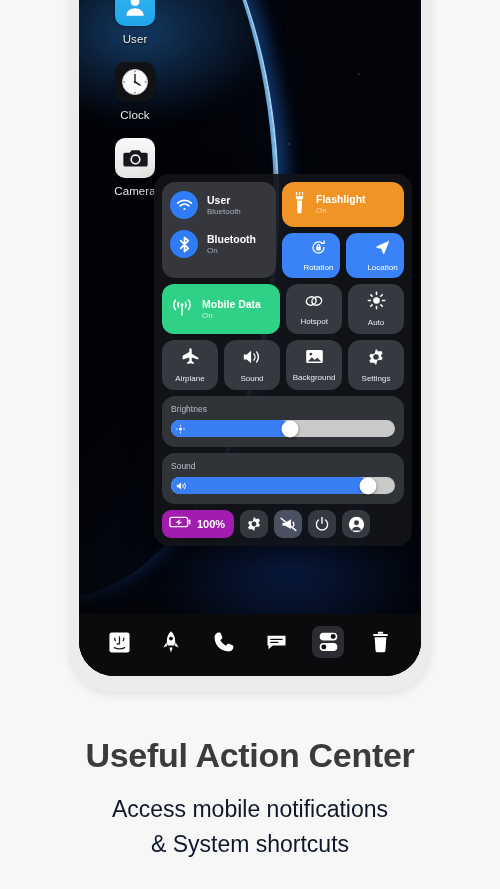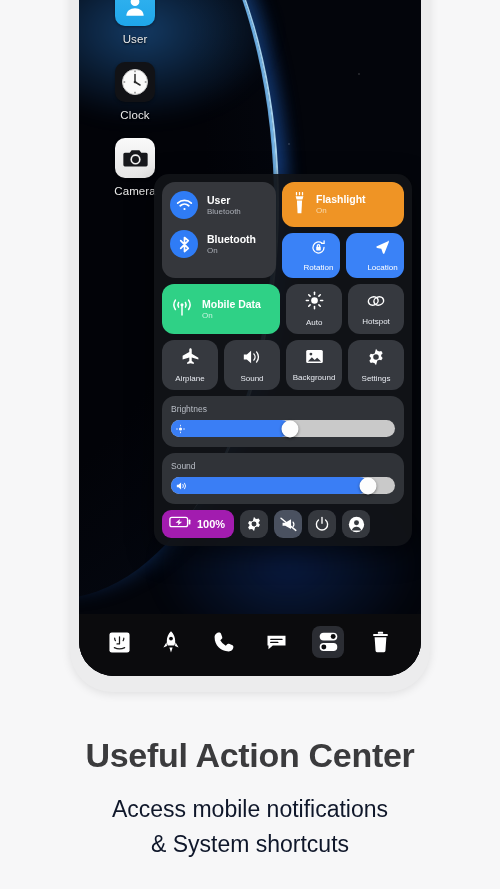--- a/index.html
+++ b/index.html
@@ -481,45 +481,45 @@
             </svg>
           </div>
           <div class="md-txt">
             <span class="md-title">Mobile Data</span>
             <span class="md-sub">On</span>
           </div>
         </div>
 
         <div class="tile-4">
           <div>
+            <svg width="22" height="16" viewBox="0 0 24 16" fill="none" stroke="#ffffff" stroke-width="1.6">
+              <ellipse cx="9" cy="8" rx="5.4" ry="4.4" transform="rotate(-18 9 8)"></ellipse>
+              <ellipse cx="15" cy="8" rx="5.4" ry="4.4" transform="rotate(-18 15 8)"></ellipse>
+            </svg>
+          </div>
+          <span class="sq-label">Hotspot</span>
+        </div>
+
+        <div class="tile-4">
+          <div>
             <svg width="19" height="19" viewBox="0 0 20 20" fill="#ffffff">
               <circle cx="10" cy="10" r="3.5"></circle>
               <g stroke="#ffffff" stroke-width="1.6" stroke-linecap="round">
                 <line x1="10" y1="1.4" x2="10" y2="3.6"></line>
                 <line x1="10" y1="16.4" x2="10" y2="18.6"></line>
                 <line x1="1.4" y1="10" x2="3.6" y2="10"></line>
                 <line x1="16.4" y1="10" x2="18.6" y2="10"></line>
                 <line x1="3.9" y1="3.9" x2="5.4" y2="5.4"></line>
                 <line x1="14.6" y1="14.6" x2="16.1" y2="16.1"></line>
                 <line x1="3.9" y1="16.1" x2="5.4" y2="14.6"></line>
                 <line x1="14.6" y1="5.4" x2="16.1" y2="3.9"></line>
               </g>
             </svg>
           </div>
           <span class="sq-label">Auto</span>
-        </div>
-
-        <div class="tile-4">
-          <div>
-            <svg width="22" height="16" viewBox="0 0 24 16" fill="none" stroke="#ffffff" stroke-width="1.6">
-              <ellipse cx="9" cy="8" rx="5.4" ry="4.4" transform="rotate(-18 9 8)"></ellipse>
-              <ellipse cx="15" cy="8" rx="5.4" ry="4.4" transform="rotate(-18 15 8)"></ellipse>
-            </svg>
-          </div>
-          <span class="sq-label">Hotspot</span>
         </div>
       </div>
 
       <div class="cc-row">
         <div class="tile-4">
           <div>
             <svg width="19" height="19" viewBox="0 0 20 20" fill="#ffffff">
               <path d="M10 1.2c.8 0 1.3.7 1.3 1.6v4.4l7 4v1.9l-7-2.1v3.8l2.2 1.6v1.5L10 17l-3.5.9v-1.5l2.2-1.6v-3.8l-7 2.1V9.2l7-4V2.8c0-.9.5-1.6 1.3-1.6z"></path>
             </svg>
           </div>

